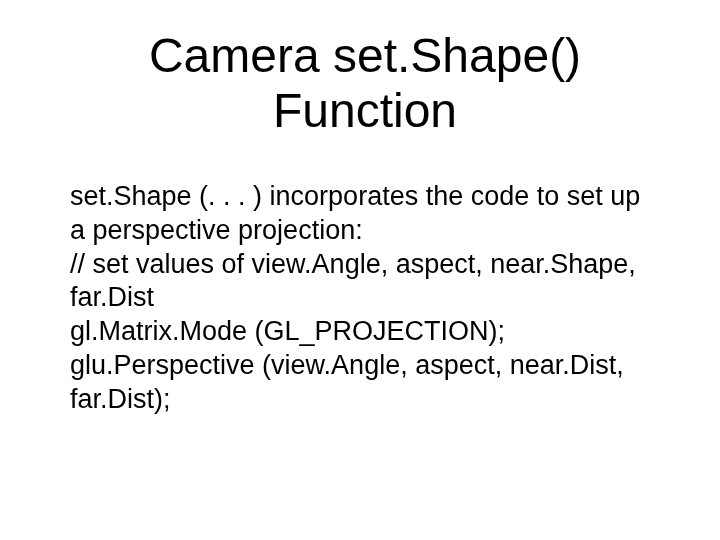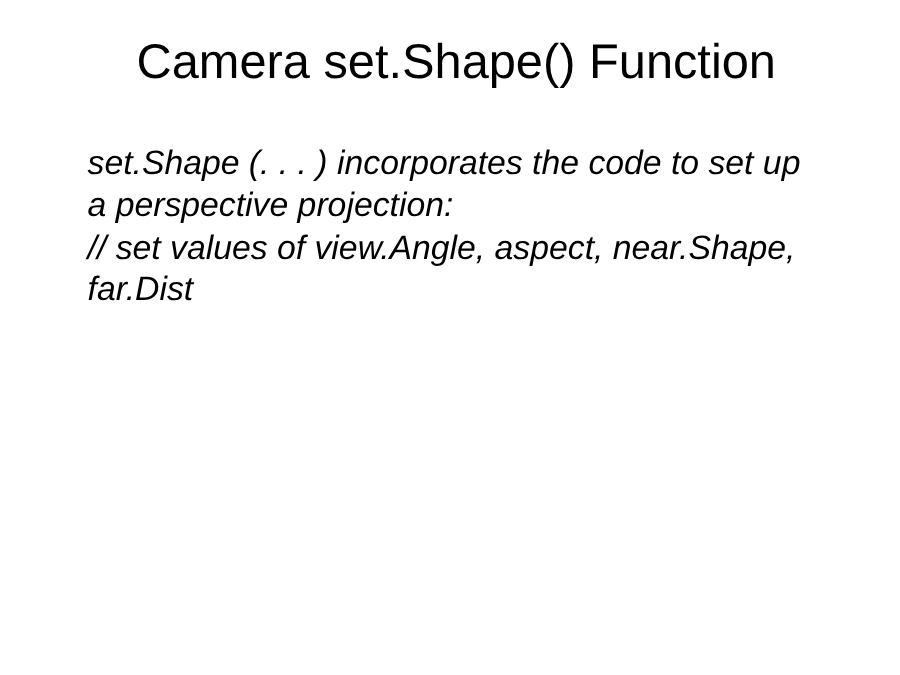--- a/index.html
+++ b/index.html
@@ -11,37 +11,38 @@
     font-family: Arial, Helvetica, sans-serif;
     color: #000000;
   }
   .slide {
     box-sizing: border-box;
     width: 720px;
     height: 540px;
     padding: 28px 60px 40px 70px;
   }
   .title {
-    font-size: 39px;
+    font-size: 48px;
     font-weight: 400;
     text-align: center;
     margin: 0 0 42px 0;
     letter-spacing: 0px;
   }
   .body {
     font-size: 27px;
     line-height: 1.25;
-    font-style: italic;
   }
   .body p {
     margin: 0;
   }
 </style>
 </head>
 <body>
 
 <div class="slide">
   <h1 class="title">Camera set.Shape() Function</h1>
   <div class="body">
     <p>set.Shape (. . . ) incorporates the code to set up a perspective projection:</p>
     <p>// set values of view.Angle, aspect, near.Shape, far.Dist</p>
+    <p>gl.Matrix.Mode (GL_PROJECTION);</p>
+    <p>glu.Perspective (view.Angle, aspect, near.Dist, far.Dist);</p>
   </div>
 </div>
 
 </body></html>

